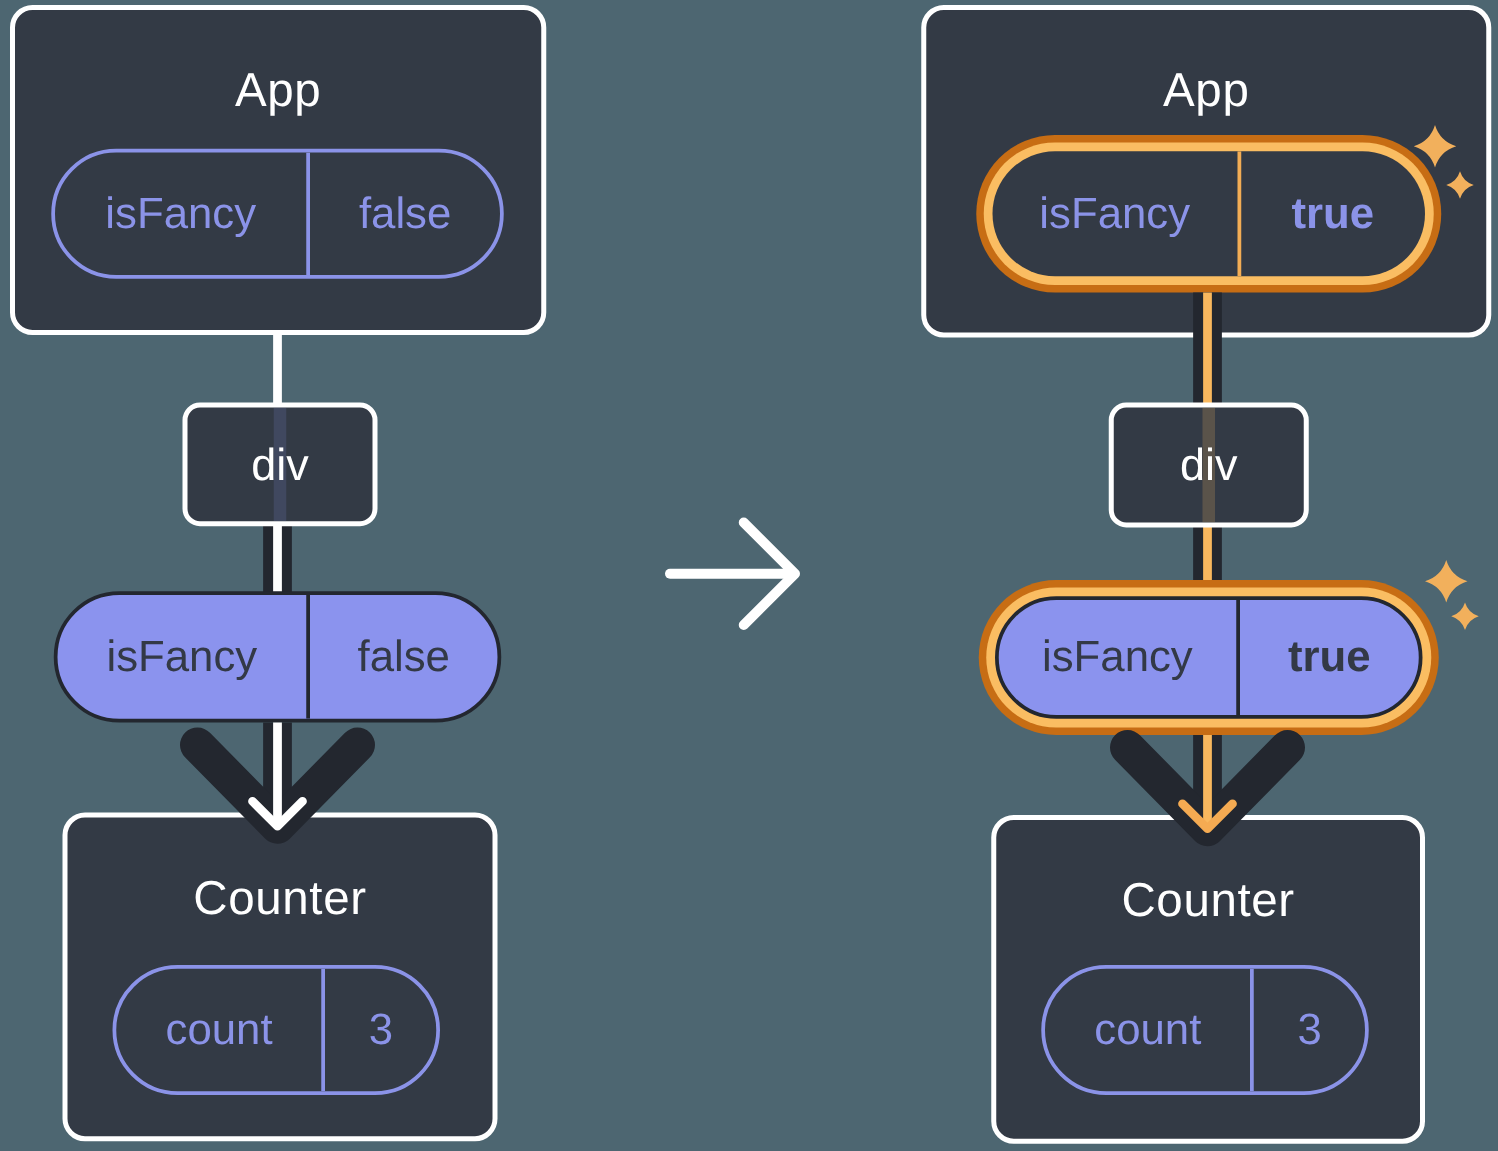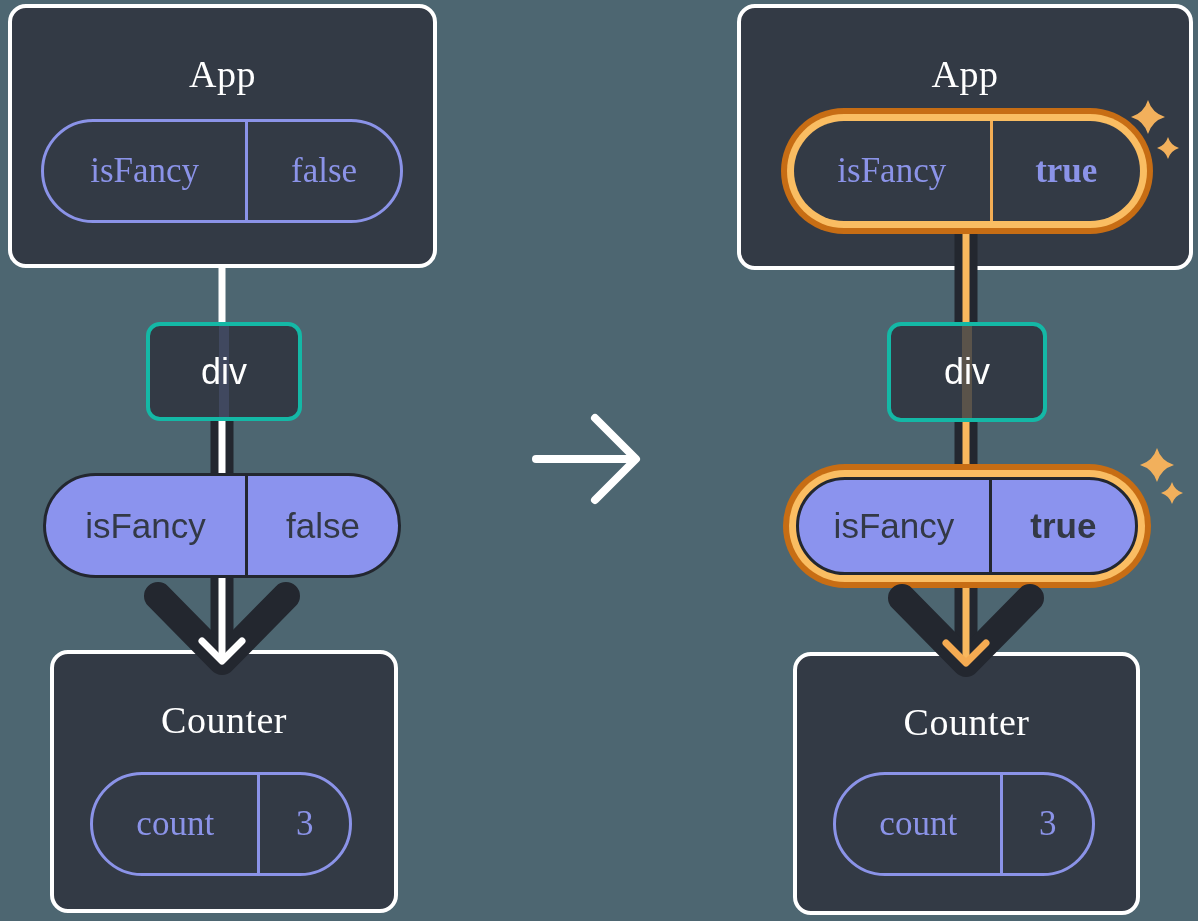--- a/index.html
+++ b/index.html
@@ -6,36 +6,36 @@
   .canvas{
     position:relative;width:1198px;height:921px;overflow:hidden;
     background:#4d6671;
     font-family:"Liberation Sans", sans-serif;
   }
   .layer{position:absolute;left:0;top:0;pointer-events:none;}
 
   
   .card{
     position:absolute;box-sizing:border-box;
-    background:#333a45;border:4px solid #ffffff;border-radius:18px;font-family:Liberation Serif, serif;
+    background:#333a45;border:4px solid #ffffff;border-radius:18px;
   }
   .card-title{
     position:absolute;left:0;right:0;top:44px;
     text-align:center;color:#ffffff;font-size:38px;font-weight:500;
     letter-spacing:.5px;
   }
   #app-before{left:8px;top:4px;width:429px;height:264px;}
   #app-after{left:737px;top:4px;width:456px;height:266px;}
   #counter-before{left:50px;top:650px;width:348px;height:263px;}
   #counter-after{left:793px;top:652px;width:347px;height:263px;}
 
   
   .div-node{
     position:absolute;box-sizing:border-box;
-    background:#333a45;border:4px solid #14b8a6;border-radius:14px;
+    background:#333a45;border:4px solid #ffffff;border-radius:14px;
     display:flex;align-items:center;justify-content:center;
     color:#ffffff;font-size:36px;font-weight:500;overflow:hidden;
   }
   #div-before{left:146px;top:322px;width:156px;height:99px;}
   #div-after{left:887px;top:322px;width:160px;height:100px;}
   .stripe{position:absolute;left:50%;transform:translateX(-50%);top:0;bottom:0;width:10px;}
   .stripe-purple{background:rgba(139,147,238,0.16);}
   .stripe-orange{background:rgba(249,184,94,0.20);}
   .div-node span{position:relative;}
 

